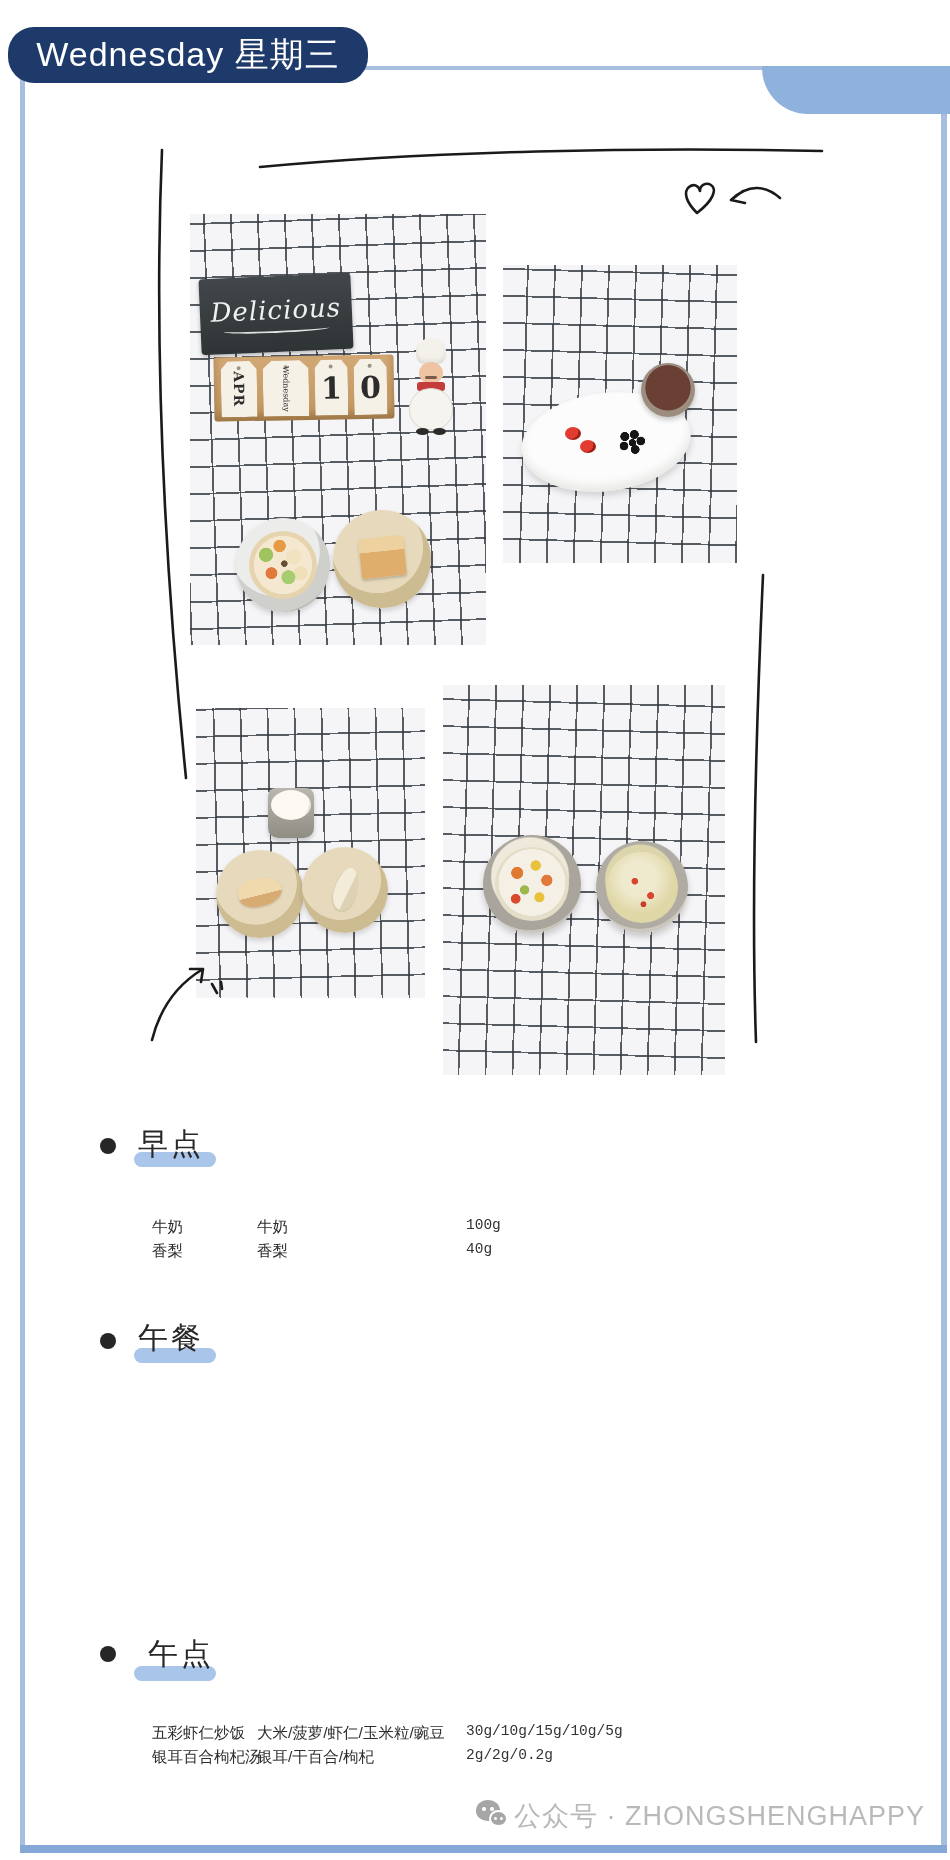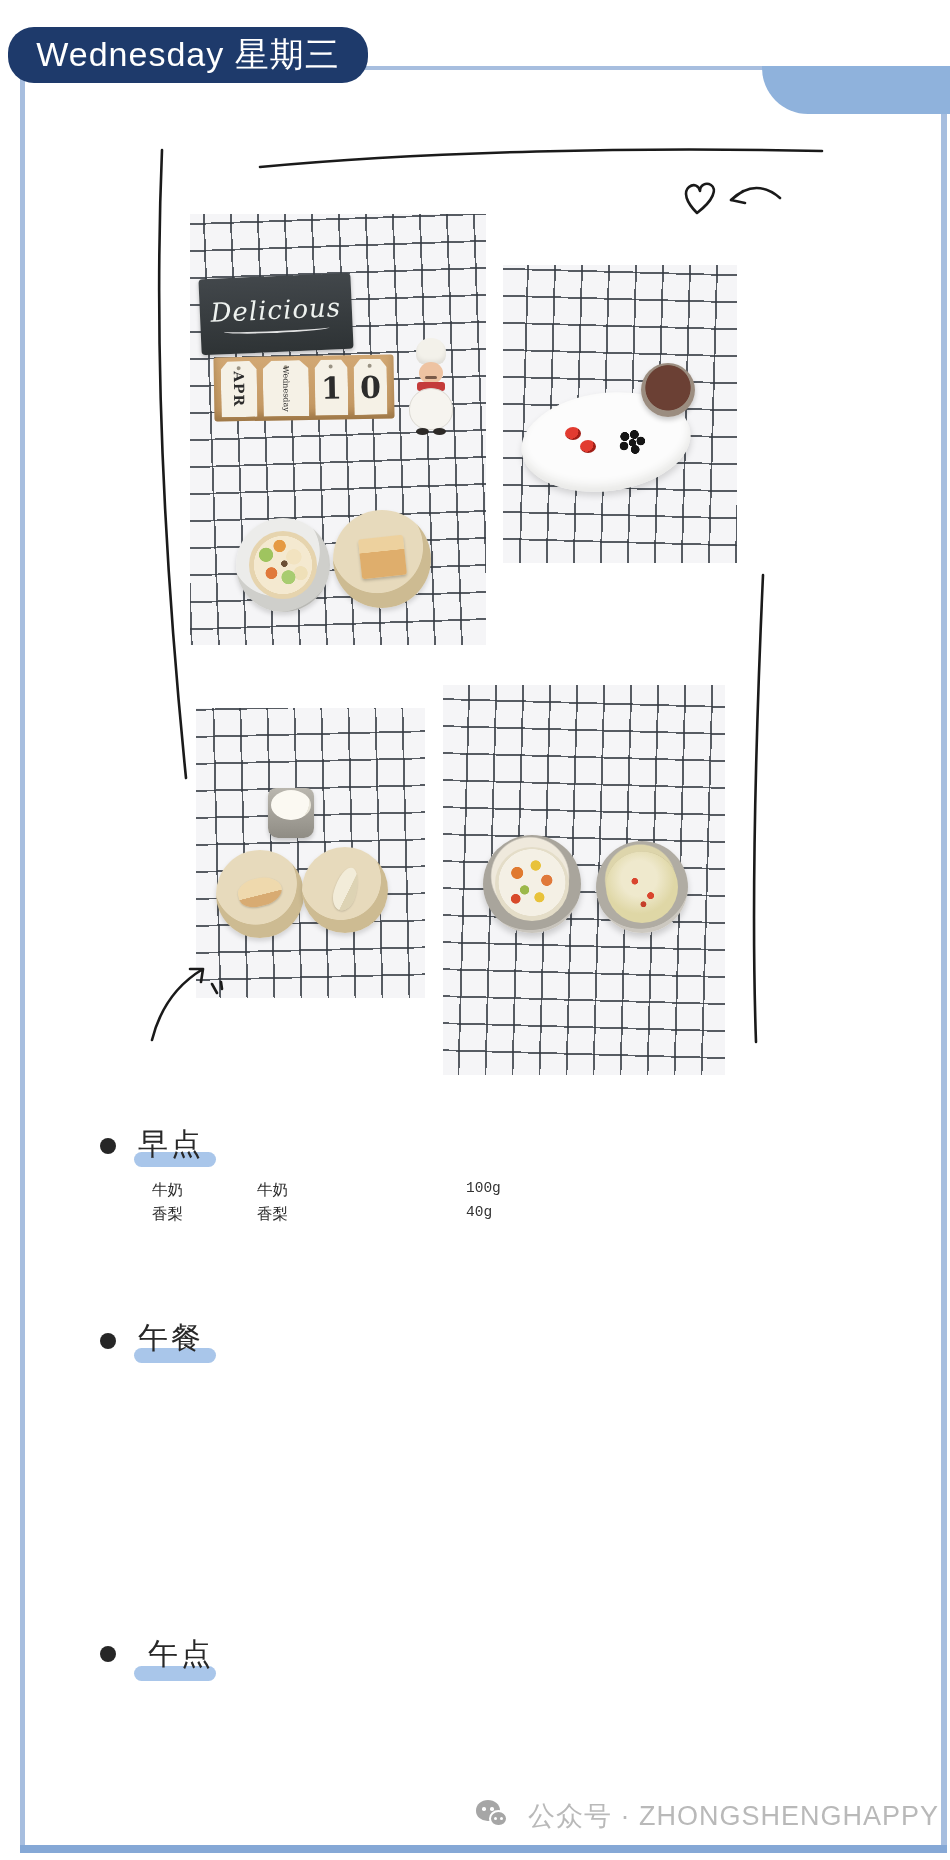--- a/index.html
+++ b/index.html
@@ -147,29 +147,29 @@
         radial-gradient(circle at 46% 38%, #efe9cd 0 30%, transparent 60%),
         radial-gradient(circle at 50% 52%, #dfd7a6 0 70%, #c9bf8e 71%); }
 
   
   .doodles { position:absolute; left:0; top:0; width:950px; height:1860px; z-index:3; pointer-events:none; }
 
   
   .bullet { position:absolute; width:16px; height:16px; border-radius:50%; background:#262626; }
   .sec-title { position:absolute; font-size:30px; font-weight:400; color:#282828; letter-spacing:3px; z-index:2; }
   .sec-bar { position:absolute; width:82px; height:15px; border-radius:8px; background:#a9c6ea; z-index:1; }
-  .menu-rows { position:absolute; left:0; width:100%; }
+  .menu-rows { position:absolute; left:0; width:100%;margin-top:37px; }
   .menu-row { position:relative; height:24px; }
   .rows-lunch .menu-row { height:25px; }
   .cell { position:absolute; top:0; font-size:15.5px; color:#2e2e2e; white-space:nowrap; }
   .cell-dish { left:152px; } .cell-ing { left:257px; }
   .cell-amt { left:466px; font-family:"Liberation Mono", monospace; font-size:14.5px; color:#333; }
 
   
-  .footer { position:absolute; left:476px; top:1798px; height:36px; display:flex; align-items:center; gap:16px; }
+  .footer { position:absolute; left:476px; top:1798px; height:36px; display:flex; align-items:center; gap:2px; }
   .wx-icon { position:relative; width:36px; height:32px; }
   .wx-big { position:absolute; left:0; top:0; width:24px; height:21px; background:#a6a6a6;
             border-radius:50% 50% 48% 48%; }
   .wx-big::before, .wx-big::after { content:""; position:absolute; top:7px; width:3.5px; height:3.5px;
             border-radius:50%; background:#fff; }
   .wx-big::before { left:6px; } .wx-big::after { left:14px; }
   .wx-small { position:absolute; left:13px; top:10px; width:19px; height:17px; background:#a6a6a6;
             border:2px solid #fff; border-radius:50% 50% 48% 48%; }
   .wx-small::before, .wx-small::after { content:""; position:absolute; top:5px; width:3px; height:3px;
             border-radius:50%; background:#fff; }
@@ -284,20 +284,32 @@
     </div>
   </div>
 
   <div class="bullet" style="left:100px; top:1333px;"></div>
   <div class="sec-bar" style="left:134px; top:1348px;"></div>
   <div class="sec-title" style="left:138px; top:1318px;">午餐</div>
 
   <div class="bullet" style="left:100px; top:1646px;"></div>
   <div class="sec-bar" style="left:134px; top:1666px;"></div>
   <div class="sec-title" style="left:148px; top:1634px;">午点</div>
+  <div class="menu-rows" style="top:1686px;">
+    <div class="menu-row">
+      <span class="cell cell-dish">五彩虾仁炒饭</span>
+      <span class="cell cell-ing">大米/菠萝/虾仁/玉米粒/豌豆</span>
+      <span class="cell cell-amt">30g/10g/15g/10g/5g</span>
+    </div>
+    <div class="menu-row">
+      <span class="cell cell-dish">银耳百合枸杞汤</span>
+      <span class="cell cell-ing">银耳/干百合/枸杞</span>
+      <span class="cell cell-amt">2g/2g/0.2g</span>
+    </div>
+  </div>
 
   <div class="footer">
     <div class="wx-icon">
       <div class="wx-big"></div>
       <div class="wx-small"></div>
     </div>
     <span class="footer-text">公众号 · ZHONGSHENGHAPPY</span>
   </div>
 
 </div>

